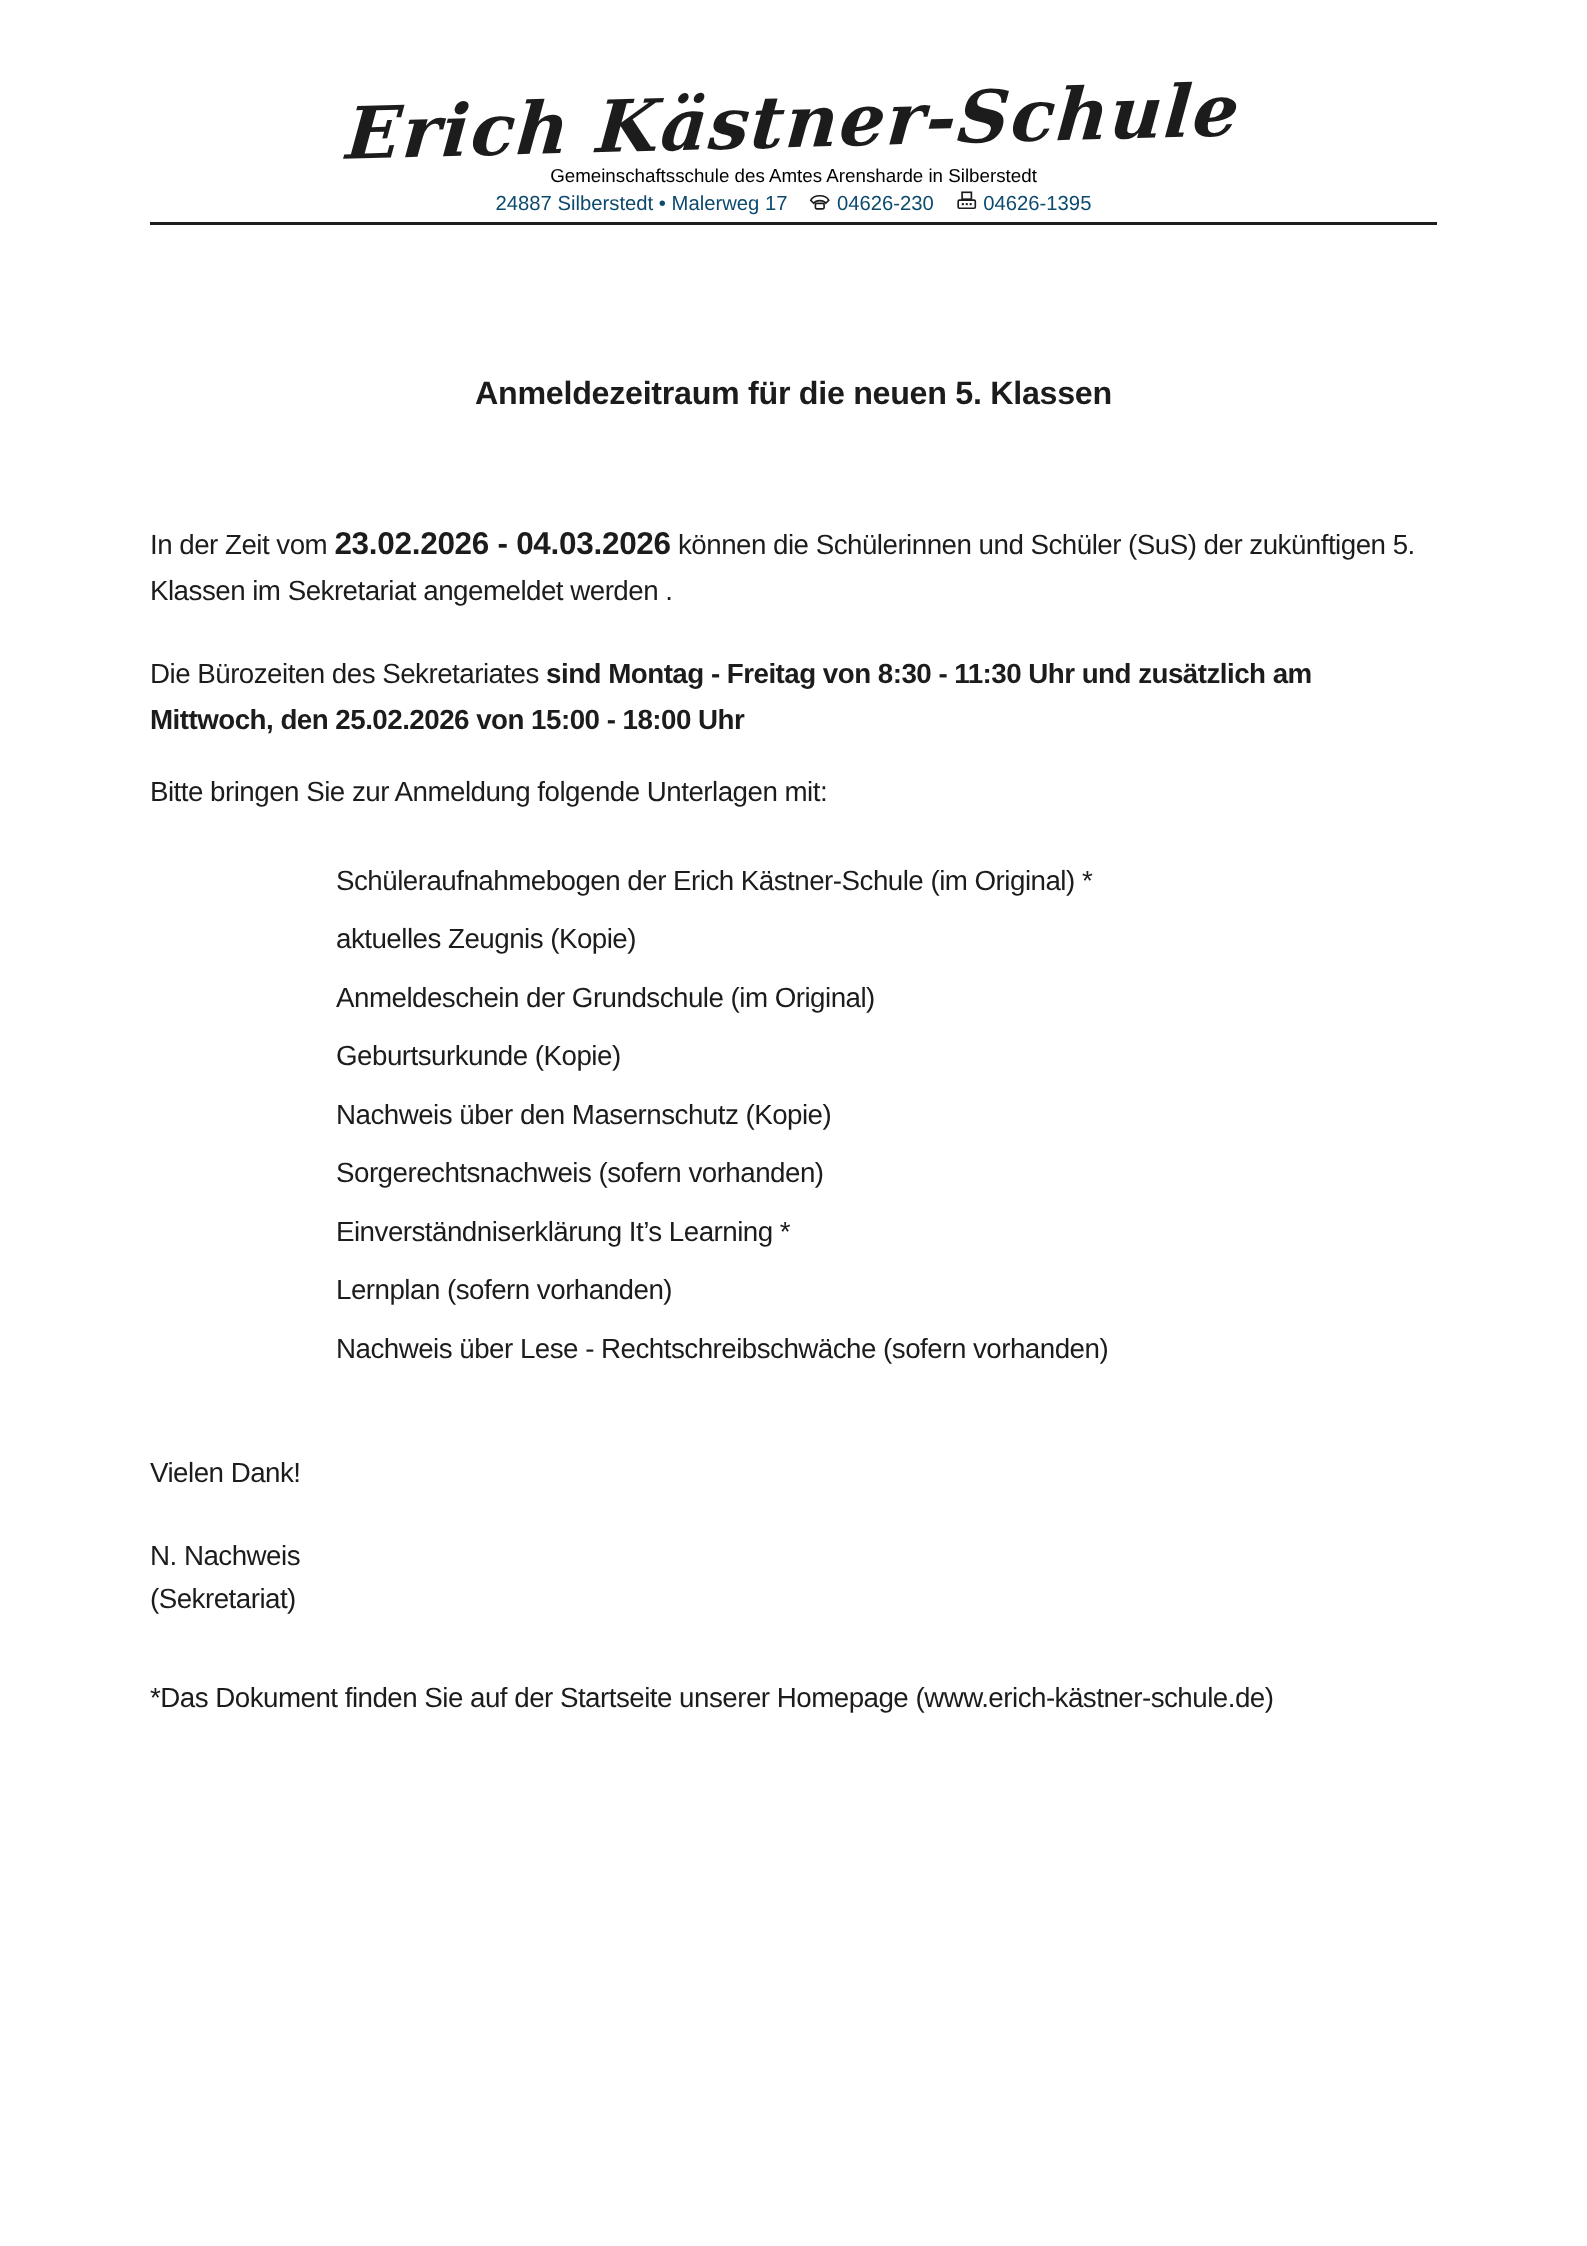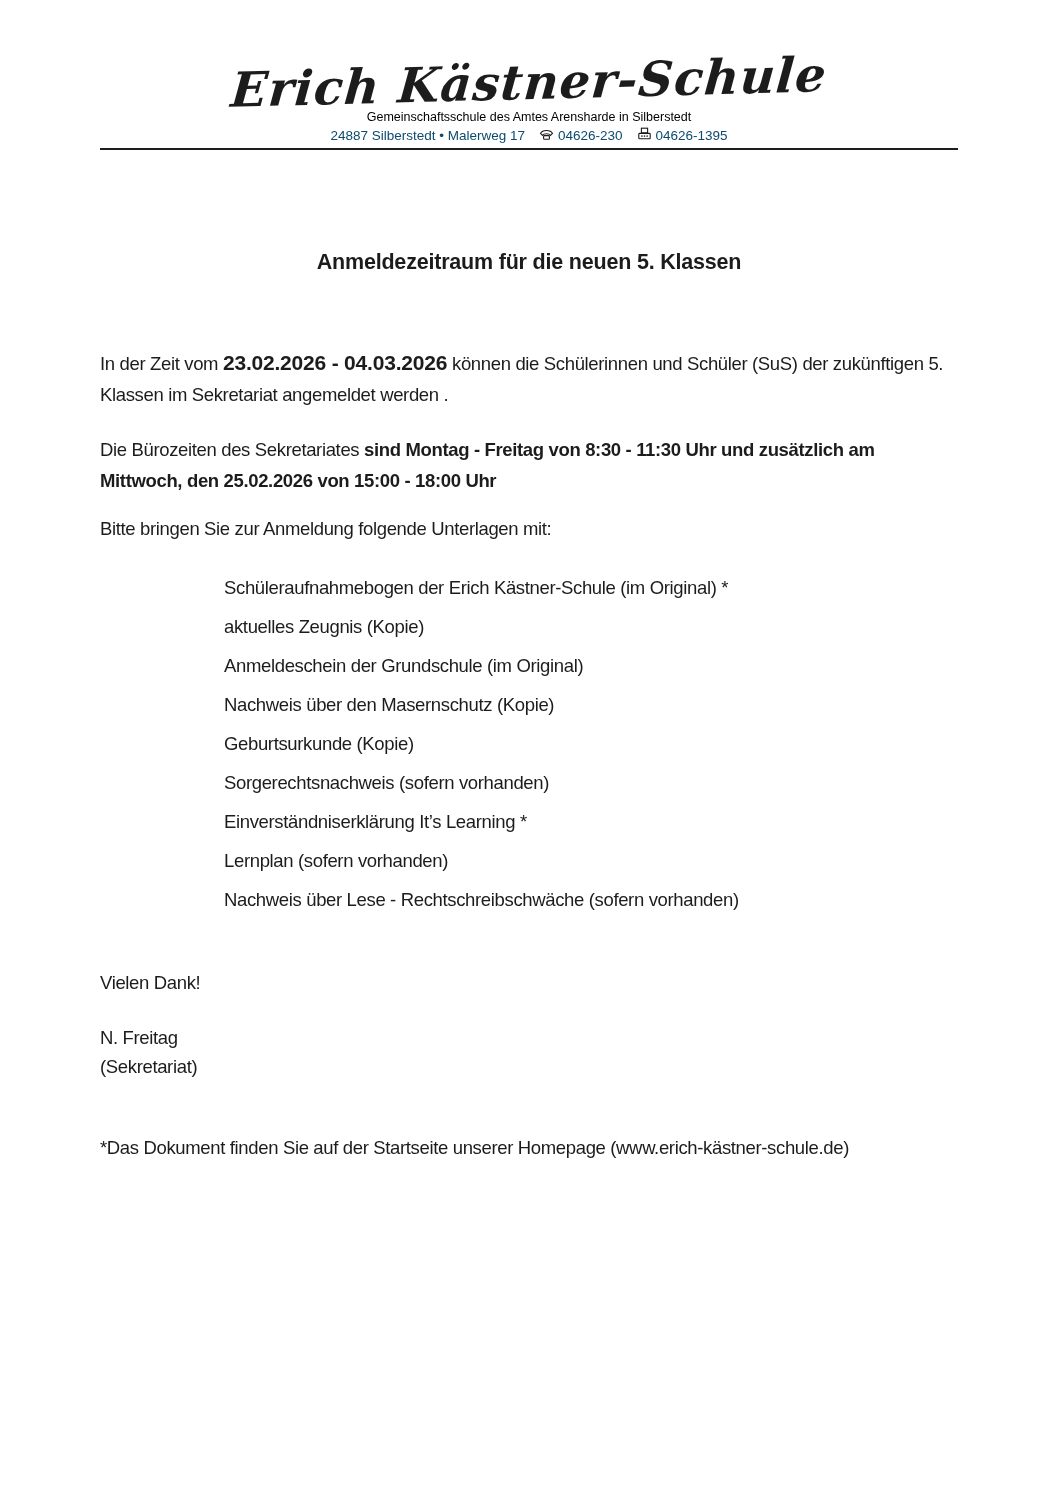--- a/index.html
+++ b/index.html
@@ -90,21 +90,21 @@
     letter-spacing: -0.35px;
   }
   .doc-list li {
     line-height: 26px;
     margin-bottom: 13px;
   }
 
   .thanks { margin-top: 54px; }
   .signature { margin-top: 25px; }
   .signature .sig-line { font-size: 18.5px; line-height: 29px; letter-spacing: -0.35px; }
-  .footnote { margin-top: 51px; }
+  .footnote { margin-top: 36px; }
 </style>
 </head>
 <body>
 
 <div class="page">
 
   <div class="letterhead">
     <div class="logo-wrap">
       <span class="logo-text">Erich Kästner-Schule</span>
     </div>
@@ -137,30 +137,30 @@
   <p class="para para-intro"><span>In der Zeit vom </span><span class="date-bold">23.02.2026 - 04.03.2026</span><span> können die Schülerinnen und Schüler (SuS) der zukünftigen 5. Klassen im Sekretariat angemeldet werden .</span></p>
 
   <p class="para para-office"><span>Die Bürozeiten des Sekretariates </span><span class="bold">sind Montag - Freitag von 8:30 - 11:30 Uhr und zusätzlich am Mittwoch, den 25.02.2026 von 15:00 - 18:00 Uhr</span></p>
 
   <p class="para para-listintro">Bitte bringen Sie zur Anmeldung folgende Unterlagen mit:</p>
 
   <ul class="doc-list">
       <li>Schüleraufnahmebogen der Erich Kästner-Schule (im Original) *</li>
       <li>aktuelles Zeugnis (Kopie)</li>
       <li>Anmeldeschein der Grundschule (im Original)</li>
+      <li>Geburtsurkunde (Kopie)</li>
       <li>Nachweis über den Masernschutz (Kopie)</li>
-      <li>Geburtsurkunde (Kopie)</li>
       <li>Sorgerechtsnachweis (sofern vorhanden)</li>
       <li>Einverständniserklärung It’s Learning *</li>
       <li>Lernplan (sofern vorhanden)</li>
       <li>Nachweis über Lese - Rechtschreibschwäche (sofern vorhanden)</li>
     </ul>
 
   <p class="para thanks">Vielen Dank!</p>
 
   <div class="signature">
-    <div class="sig-line">N. Freitag</div>
+    <div class="sig-line">N. Nachweis</div>
     <div class="sig-line">(Sekretariat)</div>
   </div>
 
   <p class="para footnote">*Das Dokument finden Sie auf der Startseite unserer Homepage (www.erich-kästner-schule.de)</p>
 
 </div>
 
 </body></html>

